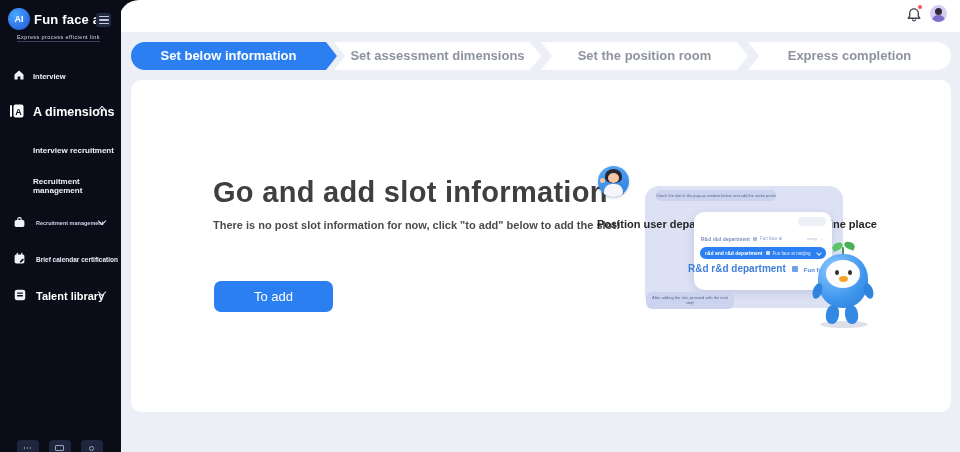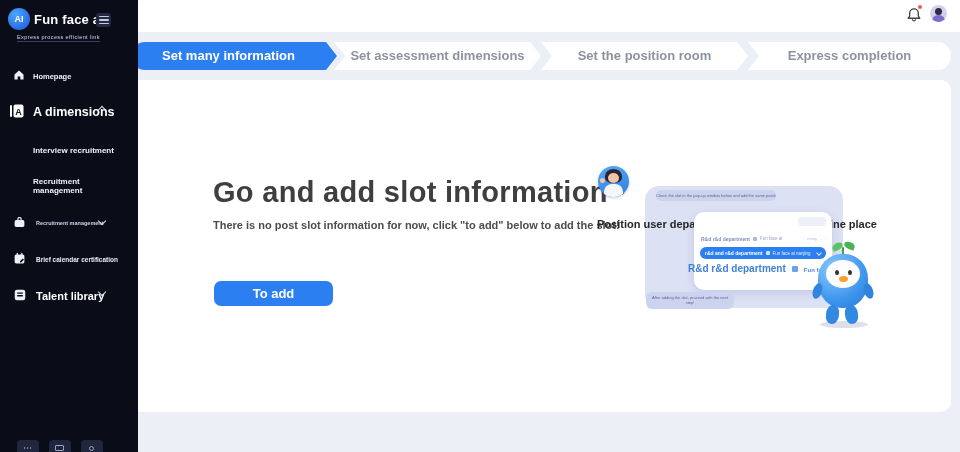--- a/index.html
+++ b/index.html
@@ -1,20 +1,20 @@
 <!DOCTYPE html>
 <html><head>
 <meta charset="utf-8">
 <style>
   * { margin:0; padding:0; box-sizing:border-box; }
   html,body { width:960px; height:452px; overflow:hidden; background:#0a0d18;
     font-family:"Liberation Sans", sans-serif; }
 
   
-  .sidebar { position:absolute; left:0; top:0; width:138px; height:452px; background:#0a0d18; z-index:5; }
+  .sidebar { position:absolute; left:0; top:0; width:121px; height:452px; background:#0a0d18; z-index:5; }
   .logo { position:absolute; left:8px; top:8px; width:22px; height:22px; border-radius:50%;
     background:radial-gradient(circle at 35% 30%, #4aa6ff, #1c55d8); color:#fff; font-size:9px; font-weight:bold;
     display:flex; align-items:center; justify-content:center; }
   .brand { position:absolute; left:34px; top:12px; color:#fff; font-size:13px; font-weight:bold; letter-spacing:.2px; }
   .hamburger { position:absolute; left:96px; top:13px; width:15px; height:14px; background:#222941; border-radius:3px;
     display:flex; flex-direction:column; justify-content:center; gap:2px; padding:0 2.5px; cursor:pointer; }
   .hamburger i { display:block; height:1.5px; background:#c7cde3; border-radius:1px; }
   .tagline { position:absolute; left:17px; top:34px; color:#d6dcf0; font-size:5.5px; letter-spacing:.4px;
     border-bottom:1px solid #3a4160; padding-bottom:1px; }
 
@@ -62,22 +62,22 @@
   .step.s1::after { content:""; position:absolute; left:100%; top:0; width:0; height:0;
     border-top:14px solid transparent; border-bottom:14px solid transparent; border-left:11px solid #2b7ff0; }
   .step.s2 { left:334px; width:207px; clip-path:polygon(0 0, calc(100% - 11px) 0, 100% 50%, calc(100% - 11px) 100%, 0 100%, 11px 50%);text-align:center; }
   .step.s3 { left:541px; width:207px; clip-path:polygon(0 0, calc(100% - 11px) 0, 100% 50%, calc(100% - 11px) 100%, 0 100%, 11px 50%); }
   .step.s4 { left:748px; width:203px; border-radius:0 14px 14px 0; clip-path:polygon(0 0, 100% 0, 100% 100%, 0 100%, 11px 50%); }
 
   
   .card { position:absolute; left:131px; top:80px; width:820px; height:332px; background:#fff; border-radius:10px; z-index:1; }
   .h1 { position:absolute; left:82px; top:96px; font-size:29px; font-weight:bold; color:#3f3f3f; letter-spacing:.3px; }
   .sub { position:absolute; left:82px; top:139px; font-size:11px; font-weight:bold; color:#4c4c4c; }
-  .addbtn { position:absolute; left:83px; top:201px; width:119px; height:25px; background:#2b7ff0; border:none;
-    border-radius:7px; color:#fff; font-size:13px; font-weight:bold; cursor:pointer; font-family:inherit; }
+  .addbtn { position:absolute; left:83px; top:201px; width:119px; height:31px; background:#2b7ff0; border:none;
+    border-radius:7px; color:#fff; font-size:13px; font-weight:normal; cursor:pointer; font-family:inherit; }
 
   
   .illus { position:absolute; left:585px; top:160px; width:310px; height:180px; z-index:2; }
   .panel { position:absolute; left:60px; top:26px; width:198px; height:122px; background:#dde1f4; border-radius:14px; }
   .iav { position:absolute; left:13px; top:6px; width:31px; height:31px; border-radius:50%; overflow:hidden;
     background:linear-gradient(160deg,#56a9f6,#2e7de0); box-shadow:0 1px 3px rgba(40,60,120,.25); }
   .iav .hair { position:absolute; left:7px; top:3px; width:17px; height:14px; border-radius:50% 50% 40% 40%; background:#2c2633; }
   .iav .face { position:absolute; left:10px; top:7px; width:11px; height:10px; border-radius:50%; background:#f3c6a5; }
   .iav .shirt { position:absolute; left:6px; top:18px; width:19px; height:13px; border-radius:8px 8px 0 0; background:#f5f6fa; }
   .iav .hand { position:absolute; left:2px; top:12px; width:5px; height:5px; border-radius:50%; background:#f3c6a5; }
@@ -135,21 +135,21 @@
       <i></i>
     </div>
   <div class="tagline">Express process efficient link</div>
 
   <div class="nav it-home">
     <span class="ic">
       <svg width="12" height="12" viewBox="0 0 16 16">
           <path d="M8 2 14 7.2V14H9.8v-4H6.2v4H2V7.2z" fill="#eef1fa"></path>
         </svg>
     </span>
-    <span class="lbl">Homepage</span>
+    <span class="lbl">Interview</span>
   </div>
 
   <div class="nav it-aint">
     <span class="ic">
       <svg width="16" height="16" viewBox="0 0 16 16">
           <rect x="1" y="2" width="2" height="12" rx="1" fill="#fff"></rect>
           <rect x="4.5" y="1.5" width="10" height="13" rx="2" fill="#fff"></rect>
           <text x="9.5" y="11.5" font-size="9" font-weight="bold" text-anchor="middle" fill="#0a0d18">A</text>
         </svg>
     </span>
@@ -227,21 +227,21 @@
   </div>
   <div class="tavatar">
     <span class="hd"></span>
       <span class="bd"></span>
   </div>
 </div>
 
 <div class="content-bg"></div>
 
 <div class="step s1">
-  <span>Set many information</span>
+  <span>Set below information</span>
 </div>
 <div class="step s2">
   <span>Set assessment dimensions</span>
 </div>
 <div class="step s3">
   <span>Set the position room</span>
 </div>
 <div class="step s4">
   <span>Express completion</span>
 </div>

